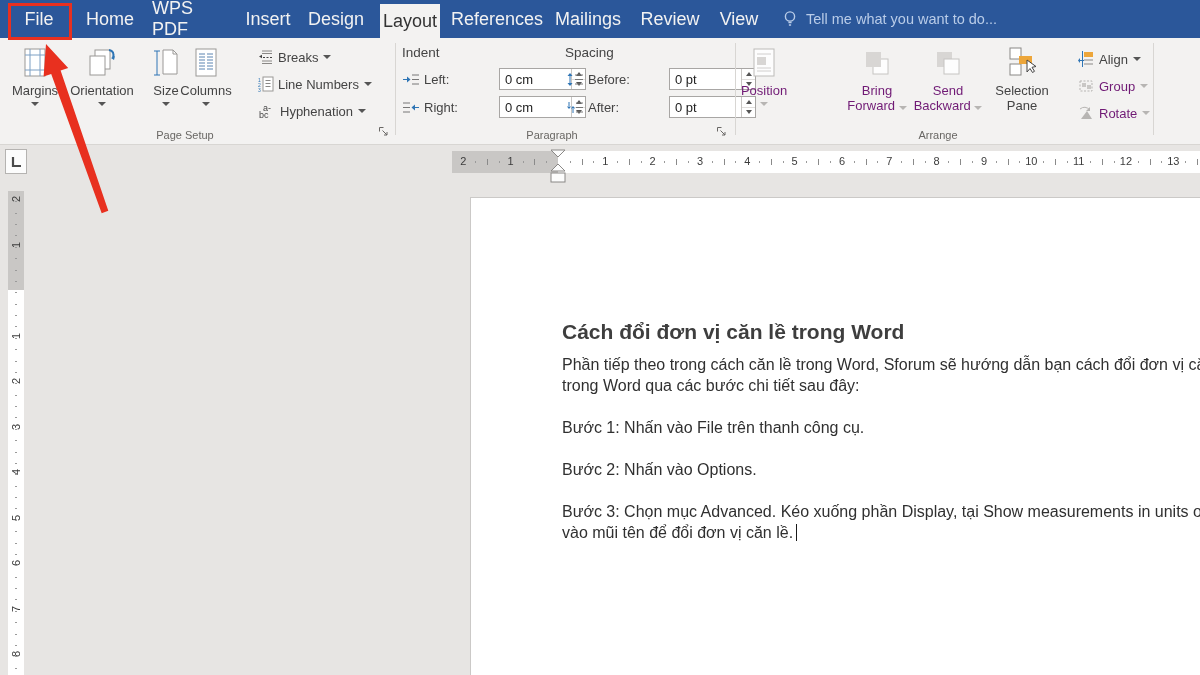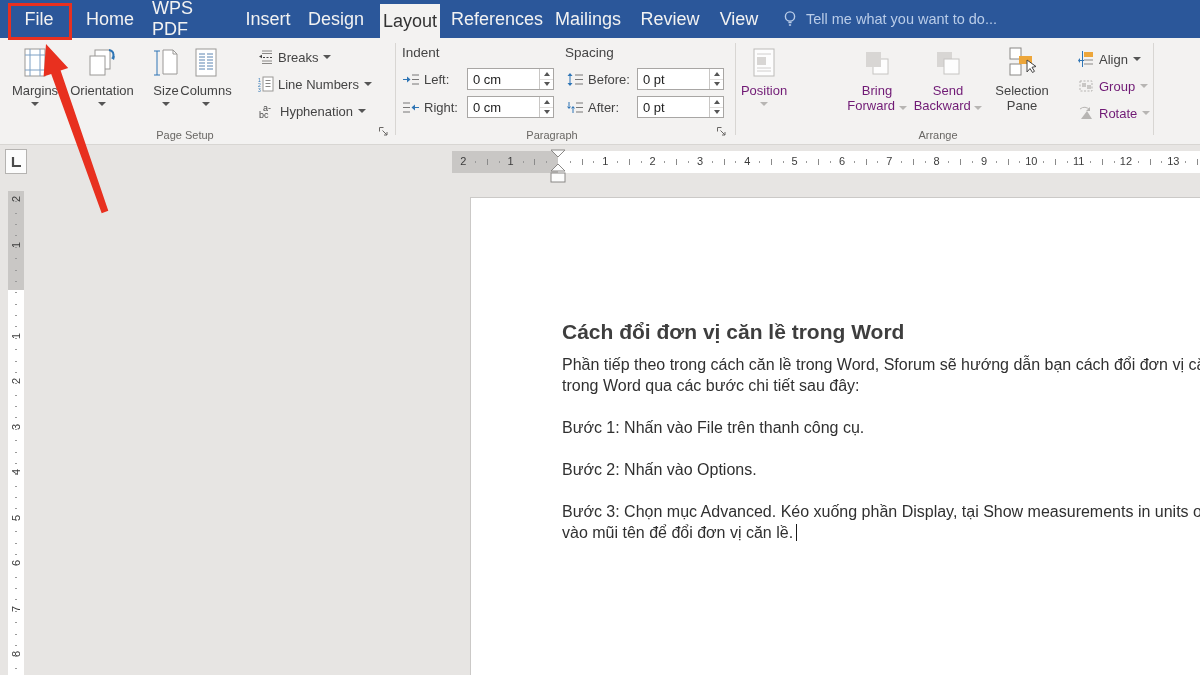--- a/index.html
+++ b/index.html
@@ -27,21 +27,21 @@
   .btn-small svg{margin-right:4px;}
   .btn-small .caret{margin-left:5px;}
   .caret{display:inline-block;width:0;height:0;border-left:4px solid transparent;
          border-right:4px solid transparent;border-top:4px solid #555;}
   .dis{color:#701a75;}
   .dis .caret{border-top-color:#b7b5b3;}
   .hdr{position:absolute;font-size:13.5px;color:#444;}
   .fieldrow{position:absolute;height:22px;display:flex;align-items:center;font-size:13px;color:#444;}
   .fieldrow svg{margin-right:5px;}
   .field{position:absolute;width:87px;height:22px;background:#fff;border:1px solid #a8a6a4;
-         box-sizing:border-box;font-size:13px;color:#222;}
+         box-sizing:border-box;font-size:13px;color:#222;margin-left:32px;}
   .fval{position:absolute;left:5px;top:3px;}
   .spin{position:absolute;right:0;top:0;width:13px;height:100%;border-left:1px solid #c8c6c4;
         display:flex;flex-direction:column;}
   .spin i{flex:1;display:flex;align-items:center;justify-content:center;}
   .spin i.up{border-bottom:1px solid #e0dedc;}
   .spin i.up::after{content:'';width:0;height:0;border-left:3px solid transparent;
         border-right:3px solid transparent;border-bottom:4px solid #555;}
   .spin i.dn::after{content:'';width:0;height:0;border-left:3px solid transparent;
         border-right:3px solid transparent;border-top:4px solid #555;}
   .launcher{position:absolute;}

